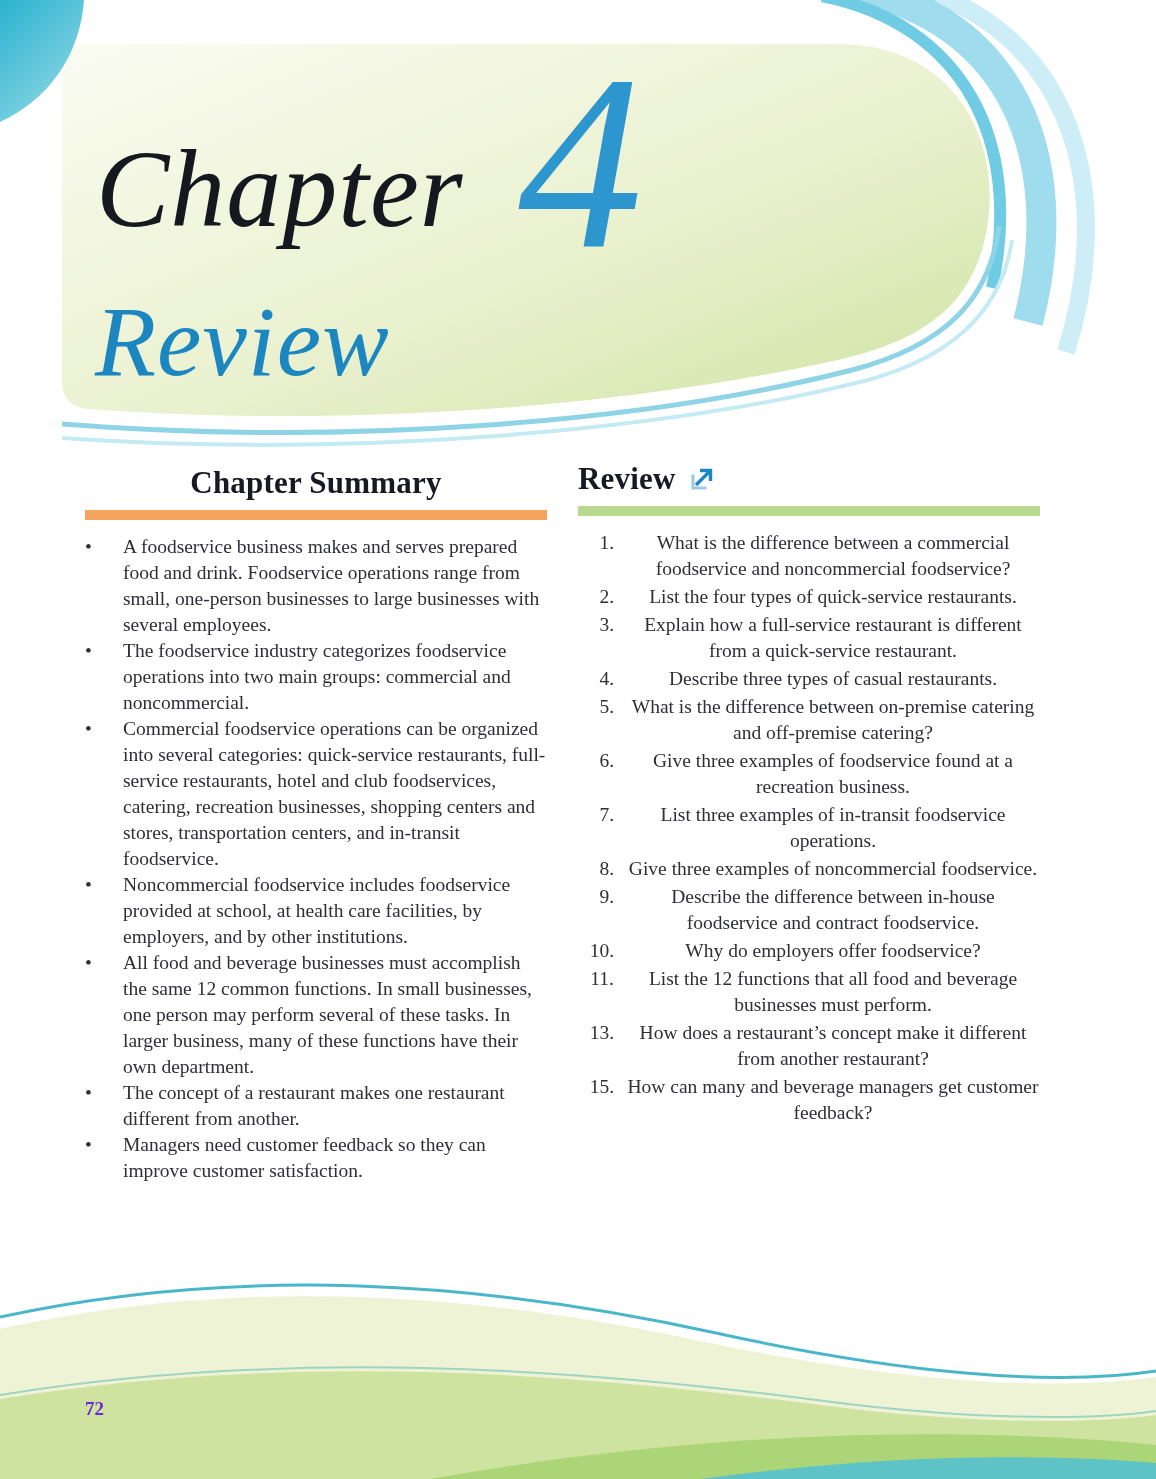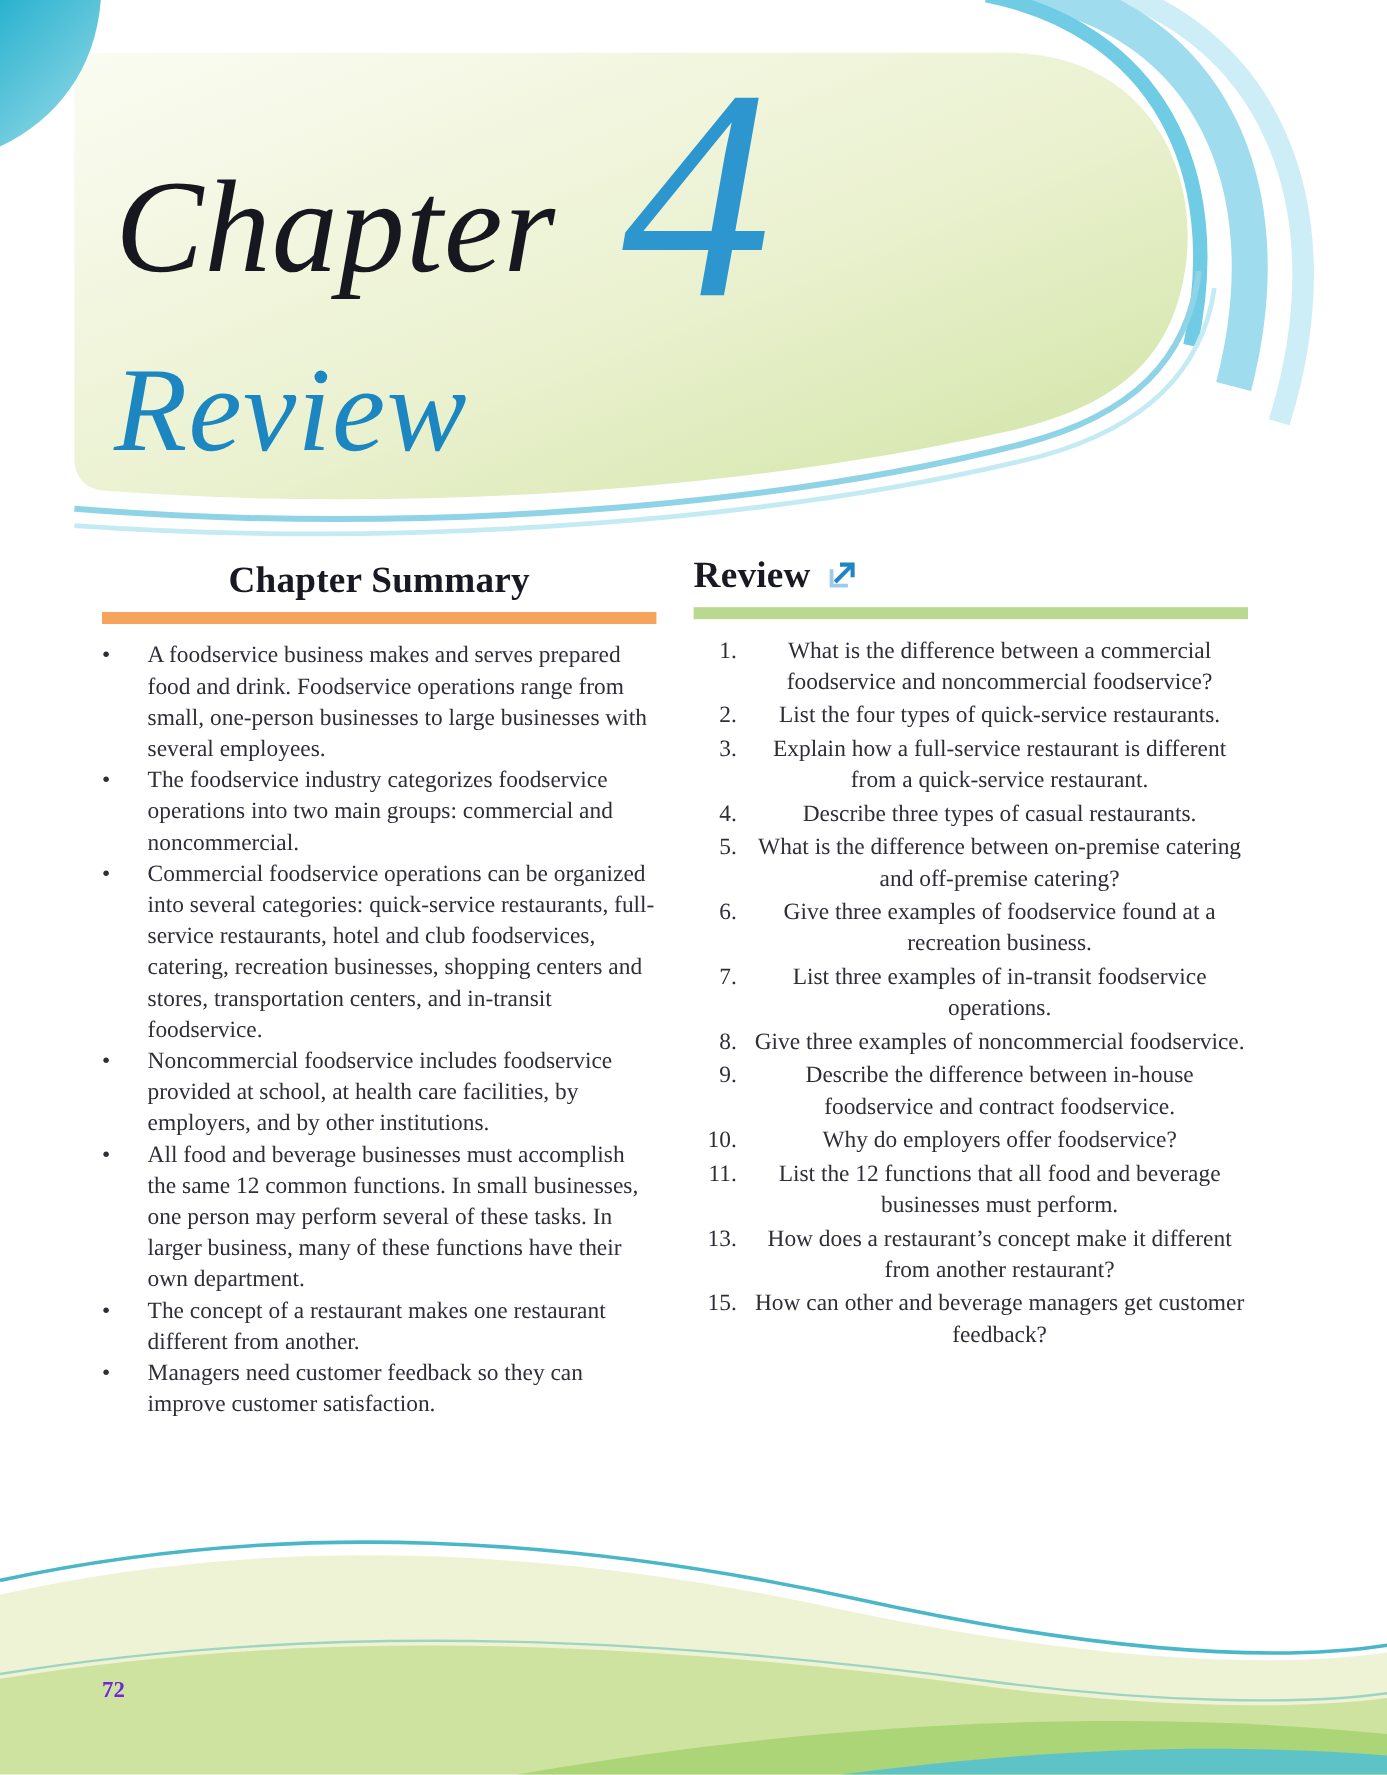--- a/index.html
+++ b/index.html
@@ -191,21 +191,21 @@
     <li class="q">
         <span class="qnum">11.</span>
         <span class="qtext">List the 12 functions that all food and beverage businesses must perform.</span>
       </li>
     <li class="q">
         <span class="qnum">13.</span>
         <span class="qtext">How does a restaurant’s concept make it different from another restaurant?</span>
       </li>
     <li class="q">
         <span class="qnum">15.</span>
-        <span class="qtext">How can other and beverage managers get customer feedback?</span>
+        <span class="qtext">How can many and beverage managers get customer feedback?</span>
       </li>
   </ol>
 </section>
 
 <svg class="abs" id="footer-svg" width="1156" height="270" viewBox="0 0 1156 270" style="left:0; top:1209;">
   <path d="M0,120 C230,68 470,82 700,132 C880,170 1045,184 1156,168 L1156,270 L0,270 Z" fill="#eef3d6"></path>
   <path d="M0,108 C240,56 480,72 716,124 C898,164 1052,178 1156,162" fill="none" stroke="#4ab7c9" stroke-width="3"></path>
   <path d="M0,190 C280,144 560,162 820,196 C960,214 1082,216 1156,206 L1156,270 L0,270 Z" fill="#cfe3a0"></path>
   <path d="M0,186 C285,140 565,158 824,192 C962,210 1084,212 1156,202" fill="none" stroke="#9ed4c0" stroke-width="2"></path>
   <path d="M430,270 C680,226 930,214 1156,236 L1156,270 Z" fill="#abd577"></path>

